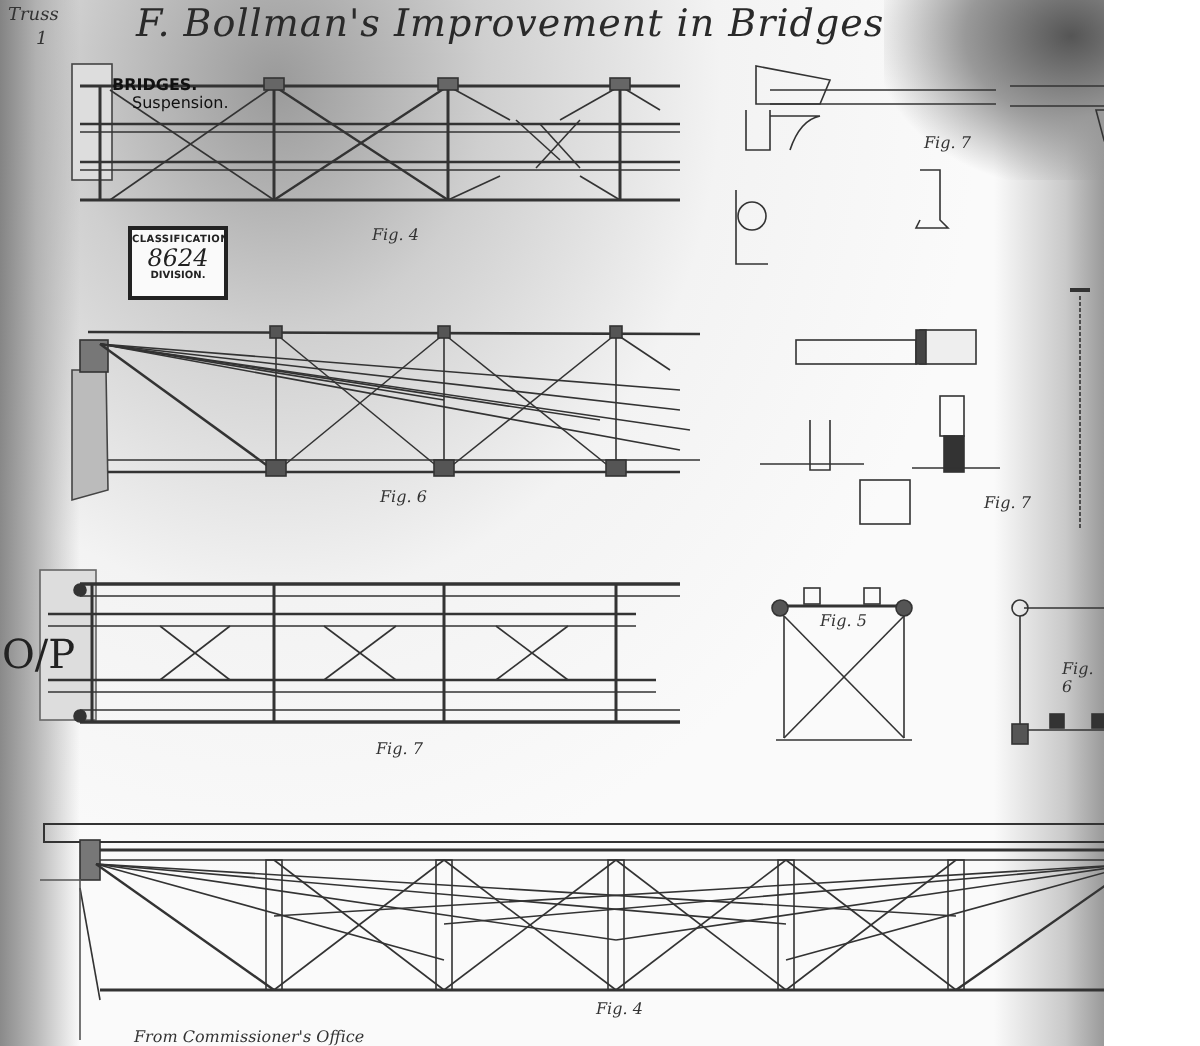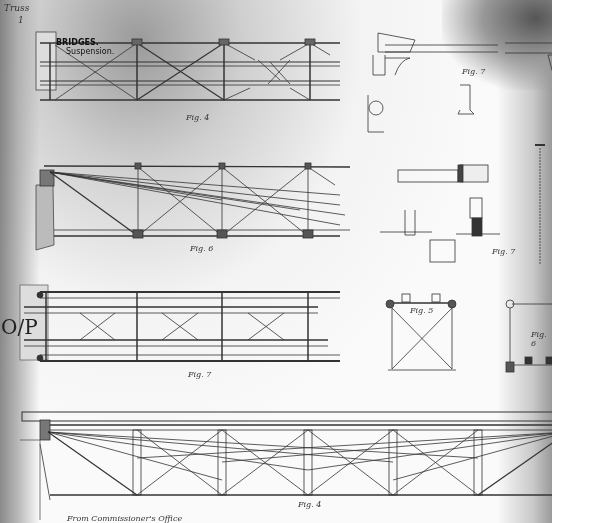--- a/index.html
+++ b/index.html
@@ -208,23 +208,29 @@
       <line x1="510" y1="365" x2="570" y2="365"></line>
       <rect x="525" y="357" width="7" height="7" fill="#333"></rect>
       <rect x="546" y="357" width="7" height="7" fill="#333"></rect>
       <rect x="506" y="362" width="8" height="10" fill="#555"></rect>
       <rect x="566" y="362" width="8" height="10" fill="#555"></rect>
     </g>
   </svg>
 
   <div class="corner-mark">Truss</div>
   <div class="corner-mark2">1</div>
+  <div class="title">F. Bollman's Improvement in Bridges</div>
   <div class="subj">
     <div>BRIDGES.</div>
     <div class="sub">Suspension.</div>
+  </div>
+  <div class="stamp">
+    <div class="h">CLASSIFICATION</div>
+    <div class="n">8624</div>
+    <div class="d">DIVISION.</div>
   </div>
 
   <div class="fig" style="left:186px;top:113px">Fig. 4</div>
   <div class="fig" style="left:190px;top:244px">Fig. 6</div>
   <div class="fig" style="left:188px;top:370px">Fig. 7</div>
   <div class="fig" style="left:298px;top:500px">Fig. 4</div>
   <div class="fig" style="left:410px;top:306px">Fig. 5</div>
   <div class="fig" style="left:531px;top:330px">Fig. 6</div>
   <div class="fig" style="left:462px;top:67px">Fig. 7</div>
   <div class="fig" style="left:492px;top:247px">Fig. 7</div>

